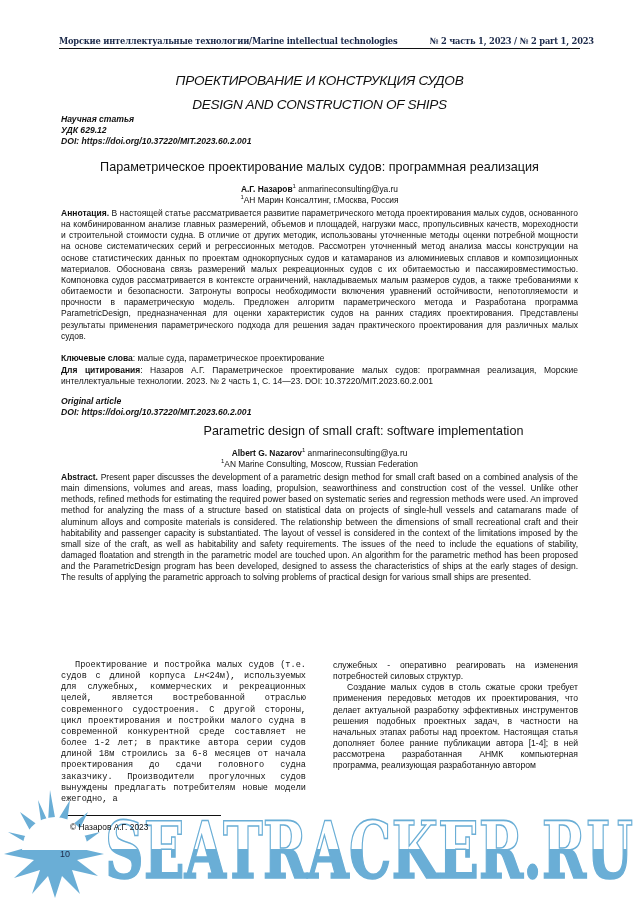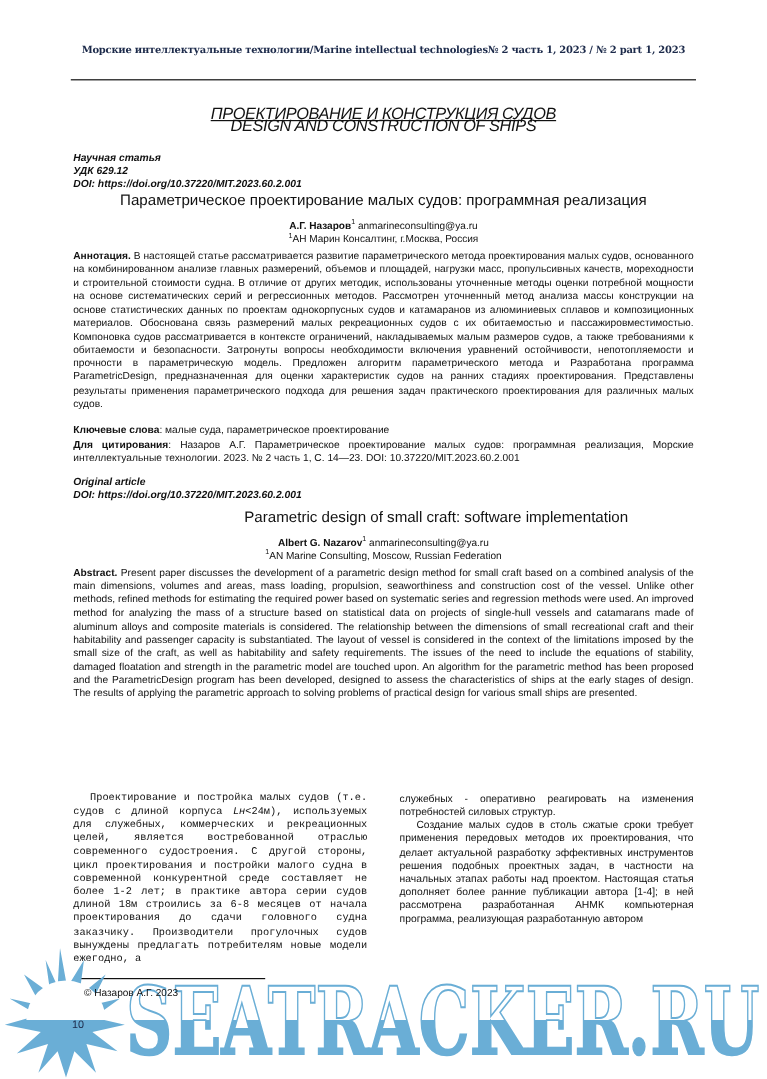--- a/index.html
+++ b/index.html
@@ -3,24 +3,24 @@
 <meta charset="utf-8">
 <style>
   html, body { margin: 0; padding: 0; }
   body {
     width: 639px; height: 899px; background: #ffffff; position: relative; overflow: hidden;
     font-family: "Liberation Sans", sans-serif; color: #111;
   }
   .page { position: absolute; left: 0; top: 0; width: 639px; height: 899px; }
   .running-header {
     position: absolute; left: 59px; top: 36px; width: 521px;
-    border-bottom: 1px solid #111; padding-bottom: 20px;
-    display: flex; justify-content: center;
+    border-bottom: 1px solid #111; padding-bottom: 2px;
+    display: flex; justify-content: flex-start;
     font-family: "DejaVu Serif", serif; font-weight: bold; font-size: 8.3px; color: #1c2a4a;
-    letter-spacing: -0.2px; white-space: nowrap;
+    letter-spacing: -0.2px; white-space: nowrap; gap: 32px;
   }
   .section-title {
     position: absolute; left: 0; width: 639px; text-align: center;
     font-style: italic; font-size: 13.6px; letter-spacing: -0.3px; color: #111;
     font-family: "Liberation Sans", sans-serif;
   }
   .meta {
     position: absolute; left: 61px; font-style: italic; font-weight: bold; font-size: 8.6px;
     line-height: 11px; color: #111;
   }
@@ -53,24 +53,24 @@
 </head>
 <body>
 
 <div class="page">
 
   <div class="running-header">
     <span>Морские интеллектуальные технологии/Marine intellectual technologies</span>
     <span>№ 2 часть 1, 2023 / № 2 part 1, 2023</span>
   </div>
 
-  <div class="section-title" style="top:87px;text-decoration:underline;">ПРОЕКТИРОВАНИЕ И КОНСТРУКЦИЯ СУДОВ</div>
+  <div class="section-title" style="top:73px;">ПРОЕКТИРОВАНИЕ И КОНСТРУКЦИЯ СУДОВ</div>
   <div class="section-title" style="top:97px;">DESIGN AND CONSTRUCTION OF SHIPS</div>
 
-  <div class="meta" style="top:126px;">
+  <div class="meta" style="top:114px;">
     <div>Научная статья</div>
     <div>УДК 629.12</div>
     <div>DOI: https://doi.org/10.37220/MIT.2023.60.2.001</div>
   </div>
 
   <div class="article-title" style="top:160px;">Параметрическое проектирование малых судов: программная реализация</div>
 
   <div class="author" style="top:181px;">
     <span class="bold">А.Г. Назаров</span><sup>1</sup><span> anmarineconsulting@ya.ru</span>
   </div>

